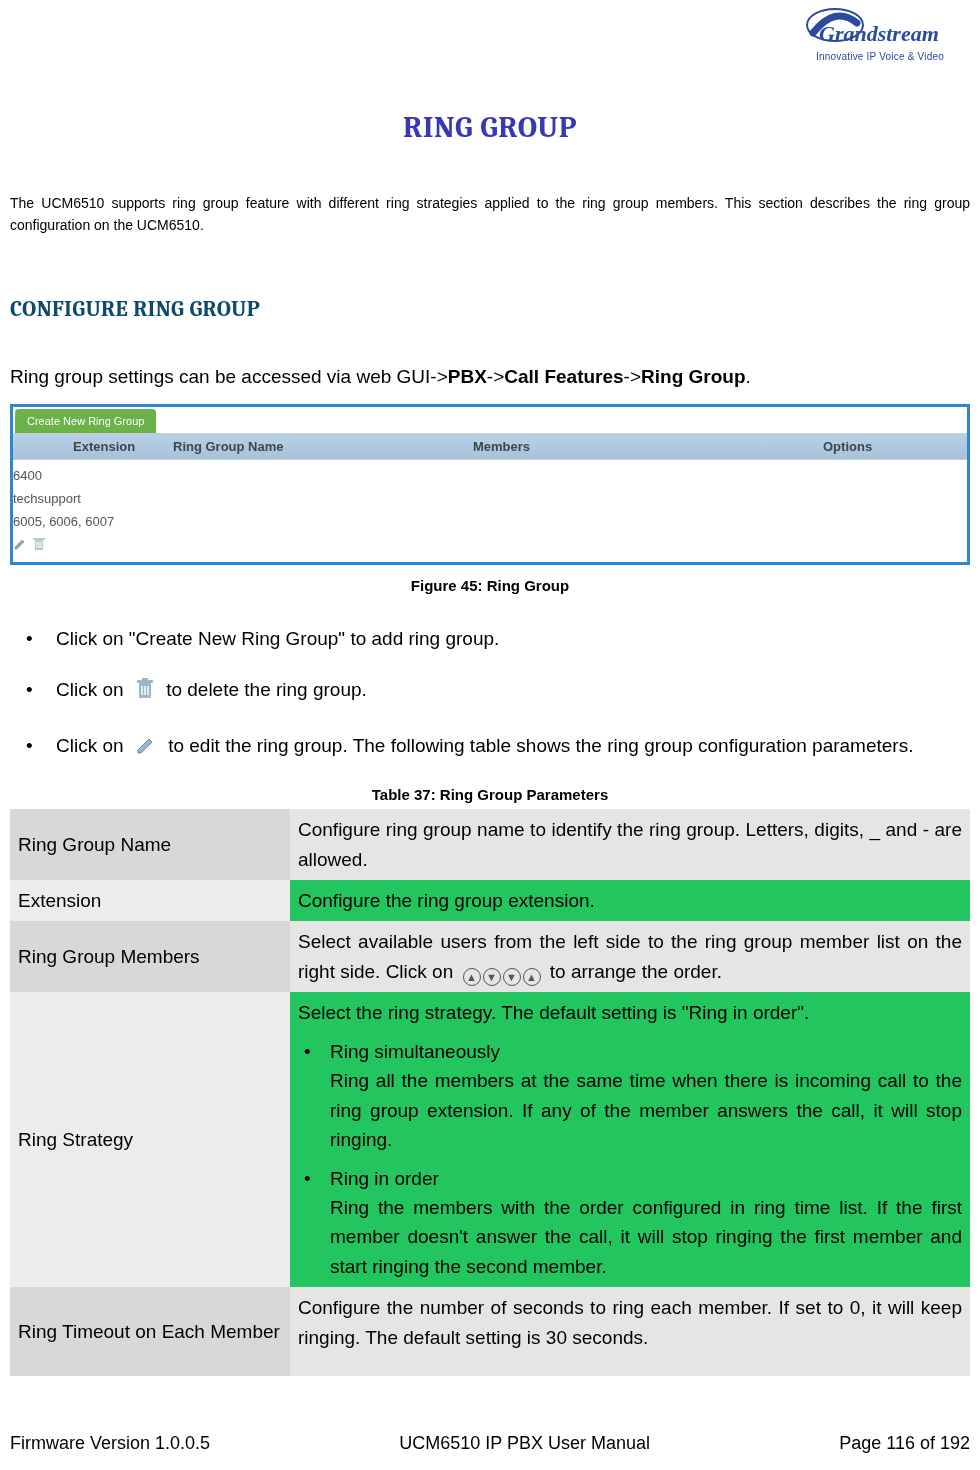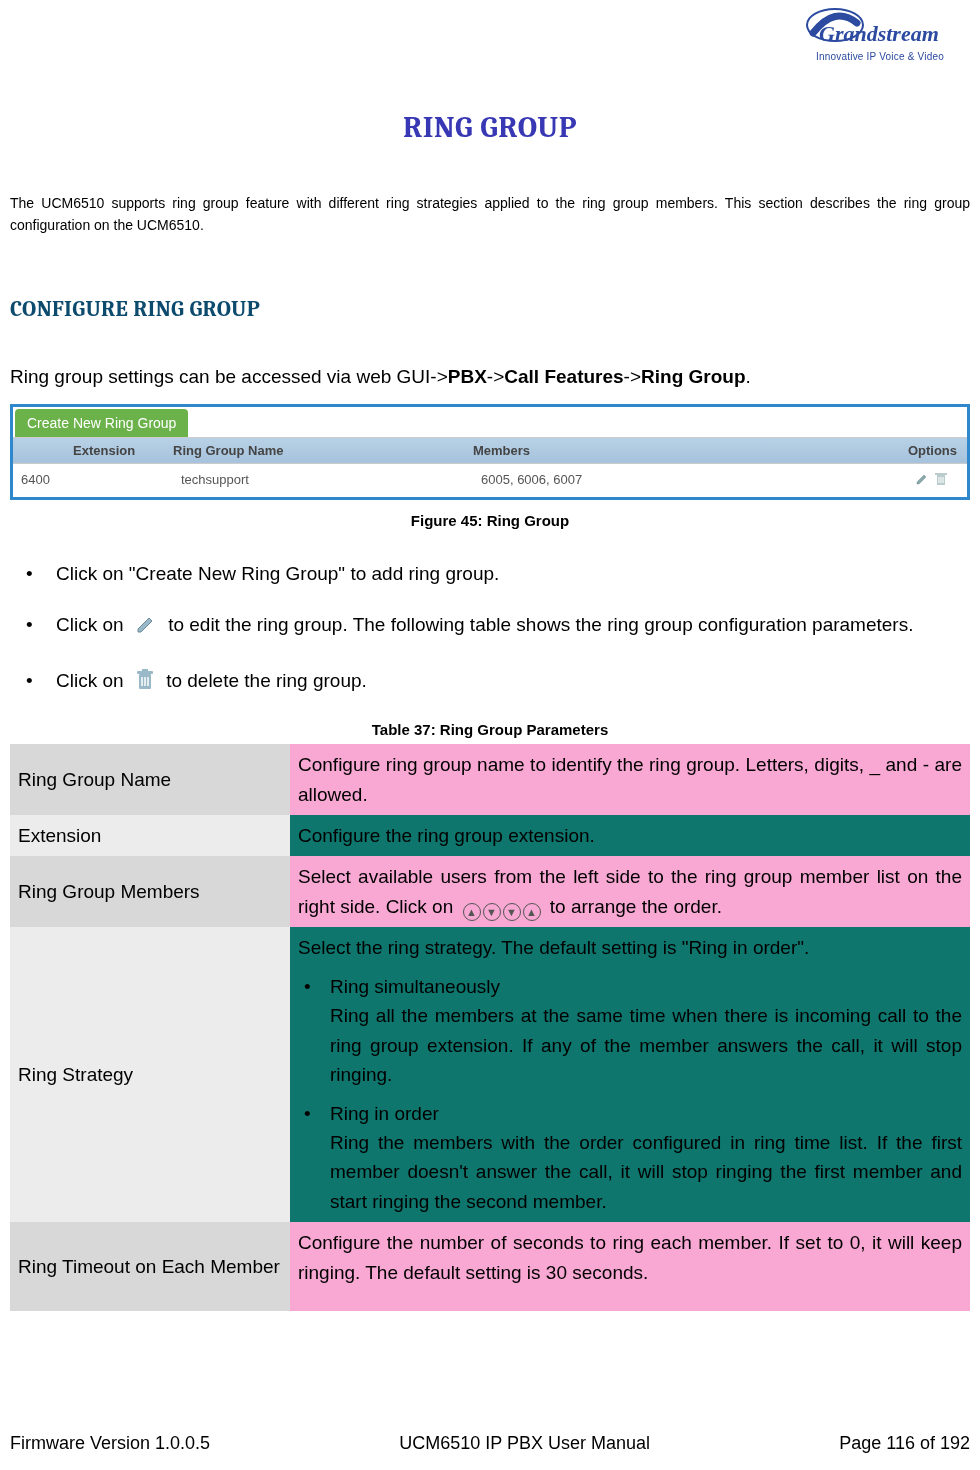--- a/index.html
+++ b/index.html
@@ -55,44 +55,45 @@
   .screenshot-box {
     border: 3px solid #2f88cc;
     margin: 8px 0 12px 0;
     width: 100%;
     background: #fff;
   }
   .ss-tab {
     display: inline-block;
     background: #6bb24a;
     color: #fff;
-    font-size: 14px;
+    font-size: 11px;
     padding: 6px 12px;
     border-radius: 4px 4px 0 0;
     margin: 2px 0 0 2px;
   }
   .ss-header {
     display: flex;
     background: linear-gradient(#b8d1e6, #a6c2dc);
     border-top: 1px solid #ccc;
     border-bottom: 1px solid #ccc;
     font-size: 13px;
     color: #444;
     font-weight: bold;
   }
   .ss-row {
     display: flex;
     font-size: 13px;
     color: #555;
-    padding: 4px 8px;
+    padding: 4px 0;
+    flex-direction: column;
   }
   .ss-c1 { width: 160px; padding: 5px 0 5px 60px; text-align: left; }
   .ss-c2 { width: 300px; padding: 5px 0; text-align: left; }
   .ss-c3 { width: 350px; padding: 5px 0; text-align: left; }
-  .ss-c4 { flex: 1; padding: 5px 10px 5px 0; text-align: right; }
+  .ss-c4 { flex: 1; padding: 5px 10px 5px 0; }
   .ss-cell { padding: 4px 0; }
   .opt-icons { display: inline-flex; gap: 6px; align-items: center; padding-right: 12px; }
   .caption {
     text-align: center;
     font-size: 15px;
     font-weight: bold;
     margin: 10px 0 30px 0;
   }
   ul.bullets {
     list-style: none;
@@ -133,25 +134,25 @@
     padding: 6px 8px;
     vertical-align: top;
     line-height: 1.55;
   }
   table.params td.pname {
     width: 280px;
     background: #d8d8d8;
     vertical-align: middle;
   }
   table.params td.pdesc {
-    background: #f9a8d4;
+    background: #e5e5e5;
     text-align: justify;
   }
   table.params tr.alt td.pname { background: #ececec; }
-  table.params tr.alt td.pdesc { background: #0f766e; }
+  table.params tr.alt td.pdesc { background: #22c55e; }
   .inner-ul {
     list-style: none;
     padding-left: 0;
   }
   .inner-ul li {
     position: relative;
     padding-left: 32px;
     margin-top: 9px;
   }
   .inner-ul li::before {
@@ -245,40 +246,40 @@
     </div>
   </div>
 
   <div class="caption">Figure 45: Ring Group</div>
 
   <ul class="bullets">
     <li><span>Click on "Create New Ring Group" to add ring group.</span></li>
     <li>
       <span>Click on </span>
       <span class="inline-icon">
-        <svg width="22" height="22">
-            <path d="M3 16 L14 5 L17 8 L6 19 L3 19 Z" fill="#9ab9c8" stroke="#6a8a9a" stroke-width="1"></path>
-            <path d="M14 5 L17 8" stroke="#6a8a9a" stroke-width="1"></path>
-          </svg>
-      </span>
-      <span> to edit the ring group. The following table shows the ring group configuration parameters.</span>
-    </li>
-    <li>
-      <span>Click on </span>
-      <span class="inline-icon">
         <svg width="20" height="22">
             <rect x="4" y="5" width="12" height="15" rx="1" fill="#9ab9c8"></rect>
             <rect x="2" y="2" width="16" height="3" rx="1" fill="#9ab9c8"></rect>
             <rect x="7" y="0" width="6" height="2" fill="#9ab9c8"></rect>
             <line x1="7" y1="8" x2="7" y2="17" stroke="#fff" stroke-width="1.5"></line>
             <line x1="10" y1="8" x2="10" y2="17" stroke="#fff" stroke-width="1.5"></line>
             <line x1="13" y1="8" x2="13" y2="17" stroke="#fff" stroke-width="1.5"></line>
           </svg>
       </span>
       <span> to delete the ring group.</span>
+    </li>
+    <li>
+      <span>Click on </span>
+      <span class="inline-icon">
+        <svg width="22" height="22">
+            <path d="M3 16 L14 5 L17 8 L6 19 L3 19 Z" fill="#9ab9c8" stroke="#6a8a9a" stroke-width="1"></path>
+            <path d="M14 5 L17 8" stroke="#6a8a9a" stroke-width="1"></path>
+          </svg>
+      </span>
+      <span> to edit the ring group. The following table shows the ring group configuration parameters.</span>
     </li>
   </ul>
 
   <div class="table-caption">Table 37: Ring Group Parameters</div>
 
   <table class="params">
     <tbody>
         <tr>
       <td class="pname">Ring Group Name</td>
       <td class="pdesc">Configure ring group name to identify the ring group. Letters, digits, _ and - are allowed.</td>

